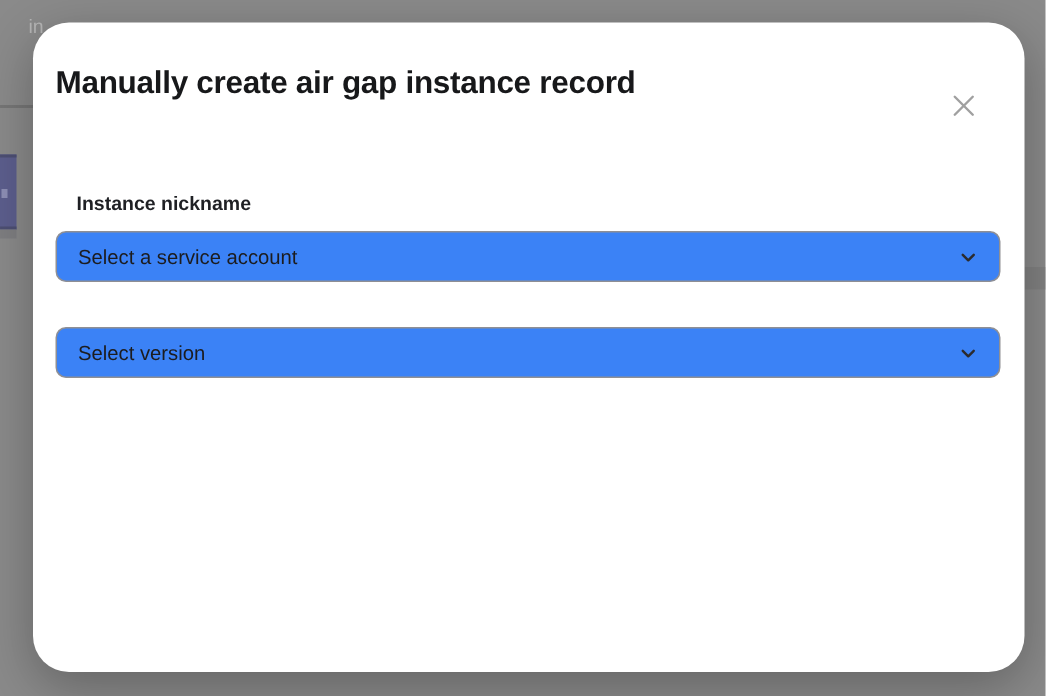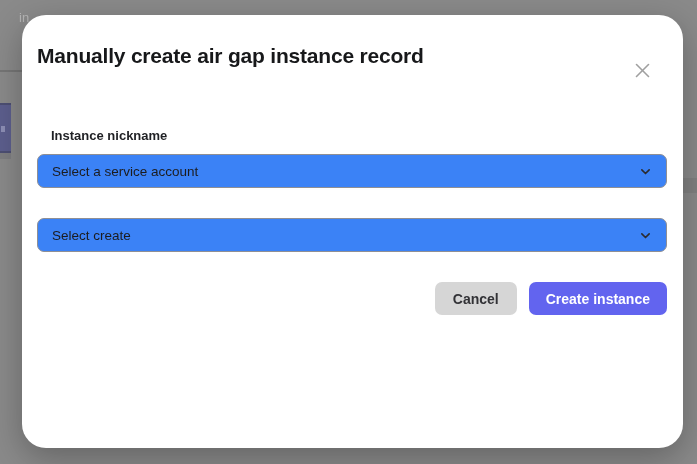--- a/index.html
+++ b/index.html
@@ -151,30 +151,26 @@
       <span style="display:flex;">
         <svg width="13" height="13" viewBox="0 0 16 16">
           <path d="M3.5 6l4.5 4.5L12.5 6" stroke="#2b2b2e" stroke-width="2" fill="none" stroke-linecap="round" stroke-linejoin="round"></path>
         </svg>
       </span>
     </div>
   </div>
 
   <div class="form-group">
     <div class="select-box" role="combobox">
-      <span class="select-value">Select create</span>
+      <span class="select-value">Select version</span>
       <span style="display:flex;">
         <svg width="13" height="13" viewBox="0 0 16 16">
           <path d="M3.5 6l4.5 4.5L12.5 6" stroke="#2b2b2e" stroke-width="2" fill="none" stroke-linecap="round" stroke-linejoin="round"></path>
         </svg>
       </span>
     </div>
   </div>
 
   <div class="form-group">
   </div>
 
-  <div class="button-row">
-    <button class="btn btn-cancel">Cancel</button>
-    <button class="btn btn-submit">Create instance</button>
-  </div>
 
 </div>
 
 </body></html>

